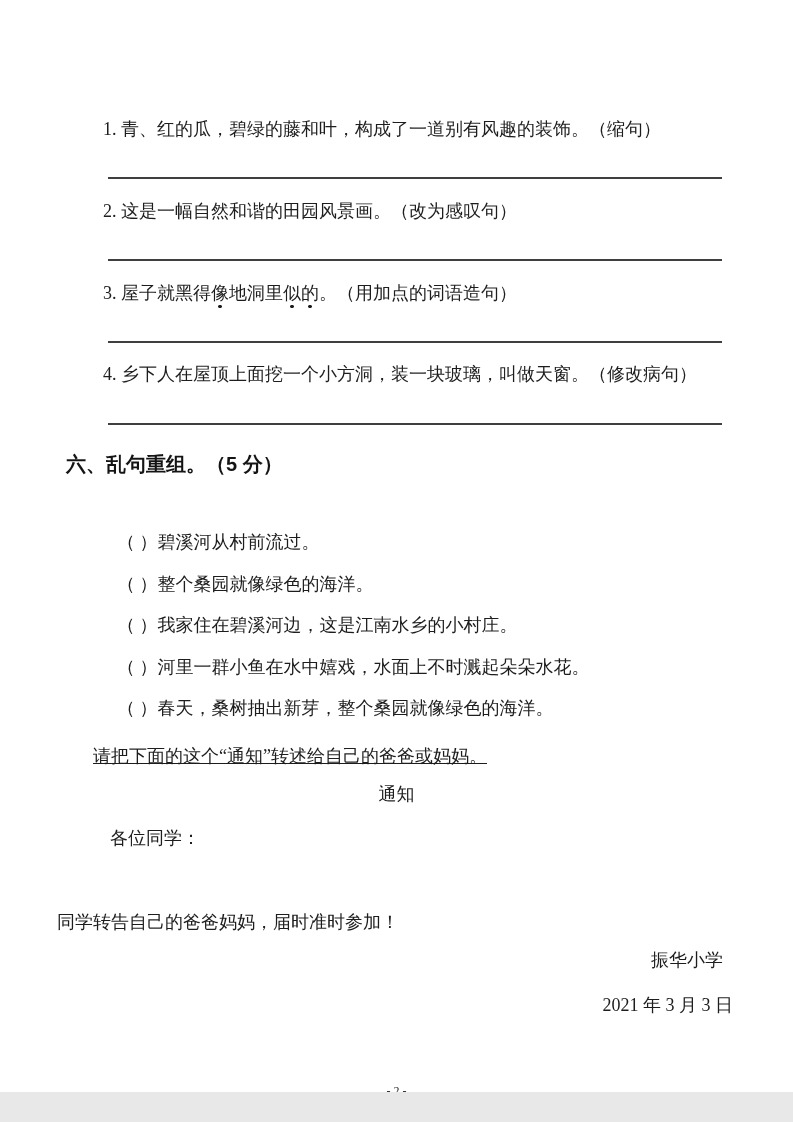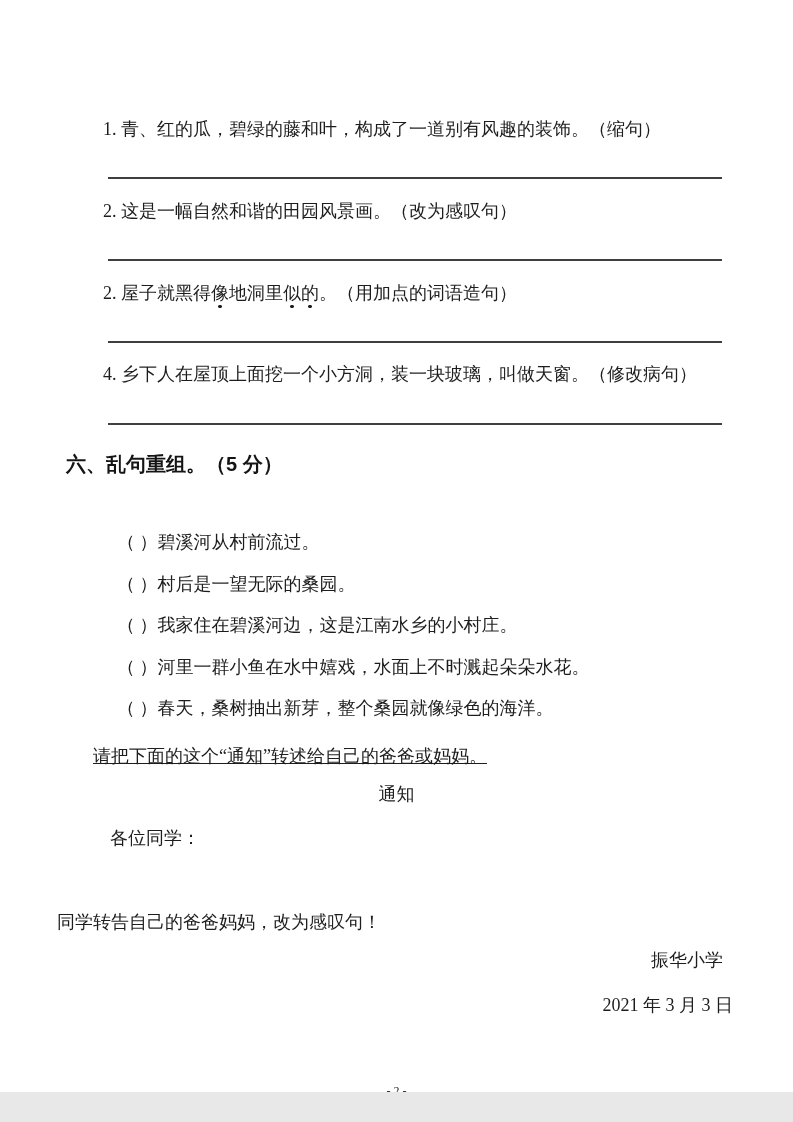--- a/index.html
+++ b/index.html
@@ -75,36 +75,36 @@
 <body>
 
 <div class="page">
 
   <div class="row q" style="top:116px">1. 青、红的瓜，碧绿的藤和叶，构成了一道别有风趣的装饰。（缩句）</div>
   <div class="ansline" style="top:177px"></div>
 
   <div class="row q" style="top:198px">2. 这是一幅自然和谐的田园风景画。（改为感叹句）</div>
   <div class="ansline" style="top:259px"></div>
 
-  <div class="row q" style="top:280px"><span>2. 屋子就黑得</span><span class="em-dot">像</span><span>地洞里</span><span class="em-dot">似的</span><span>。（用加点的词语造句）</span></div>
+  <div class="row q" style="top:280px"><span>3. 屋子就黑得</span><span class="em-dot">像</span><span>地洞里</span><span class="em-dot">似的</span><span>。（用加点的词语造句）</span></div>
   <div class="ansline" style="top:341px"></div>
 
   <div class="row q" style="top:361px">4. 乡下人在屋顶上面挖一个小方洞，装一块玻璃，叫做天窗。（修改病句）</div>
   <div class="ansline" style="top:423px"></div>
 
   <div class="sec-heading" style="top:451px">六、乱句重组。（5 分）</div>
   <div class="row bracket" style="top:497px">（ ）碧溪河从村前流过。</div>
-  <div class="row bracket" style="top:539px">（ ）村后是一望无际的桑园。</div>
+  <div class="row bracket" style="top:539px">（ ）整个桑园就像绿色的海洋。</div>
   <div class="row bracket" style="top:580px">（ ）我家住在碧溪河边，这是江南水乡的小村庄。</div>
   <div class="row bracket" style="top:663px">（ ）春天，桑树抽出新芽，整个桑园就像绿色的海洋。</div>
   <div class="row bracket" style="top:622px">（ ）河里一群小鱼在水中嬉戏，水面上不时溅起朵朵水花。</div>
 
   <div class="row intro" style="top:743px">请把下面的这个“通知”转述给自己的爸爸或妈妈。</div>
 
   <div class="notice-title" style="top:781px">通知</div>
   <div class="row salut" style="top:825px">各位同学：</div>
-  <div class="row nbody2" style="top:909px">同学转告自己的爸爸妈妈，改为感叹句！</div>
+  <div class="row nbody2" style="top:909px">同学转告自己的爸爸妈妈，届时准时参加！</div>
   <div class="right-row school" style="top:947px">振华小学</div>
   <div class="right-row ndate" style="top:992px">2021 年 3 月 3 日</div>
 
   <div class="footer">- 2 -</div>
 
 </div>
 
 </body></html>

